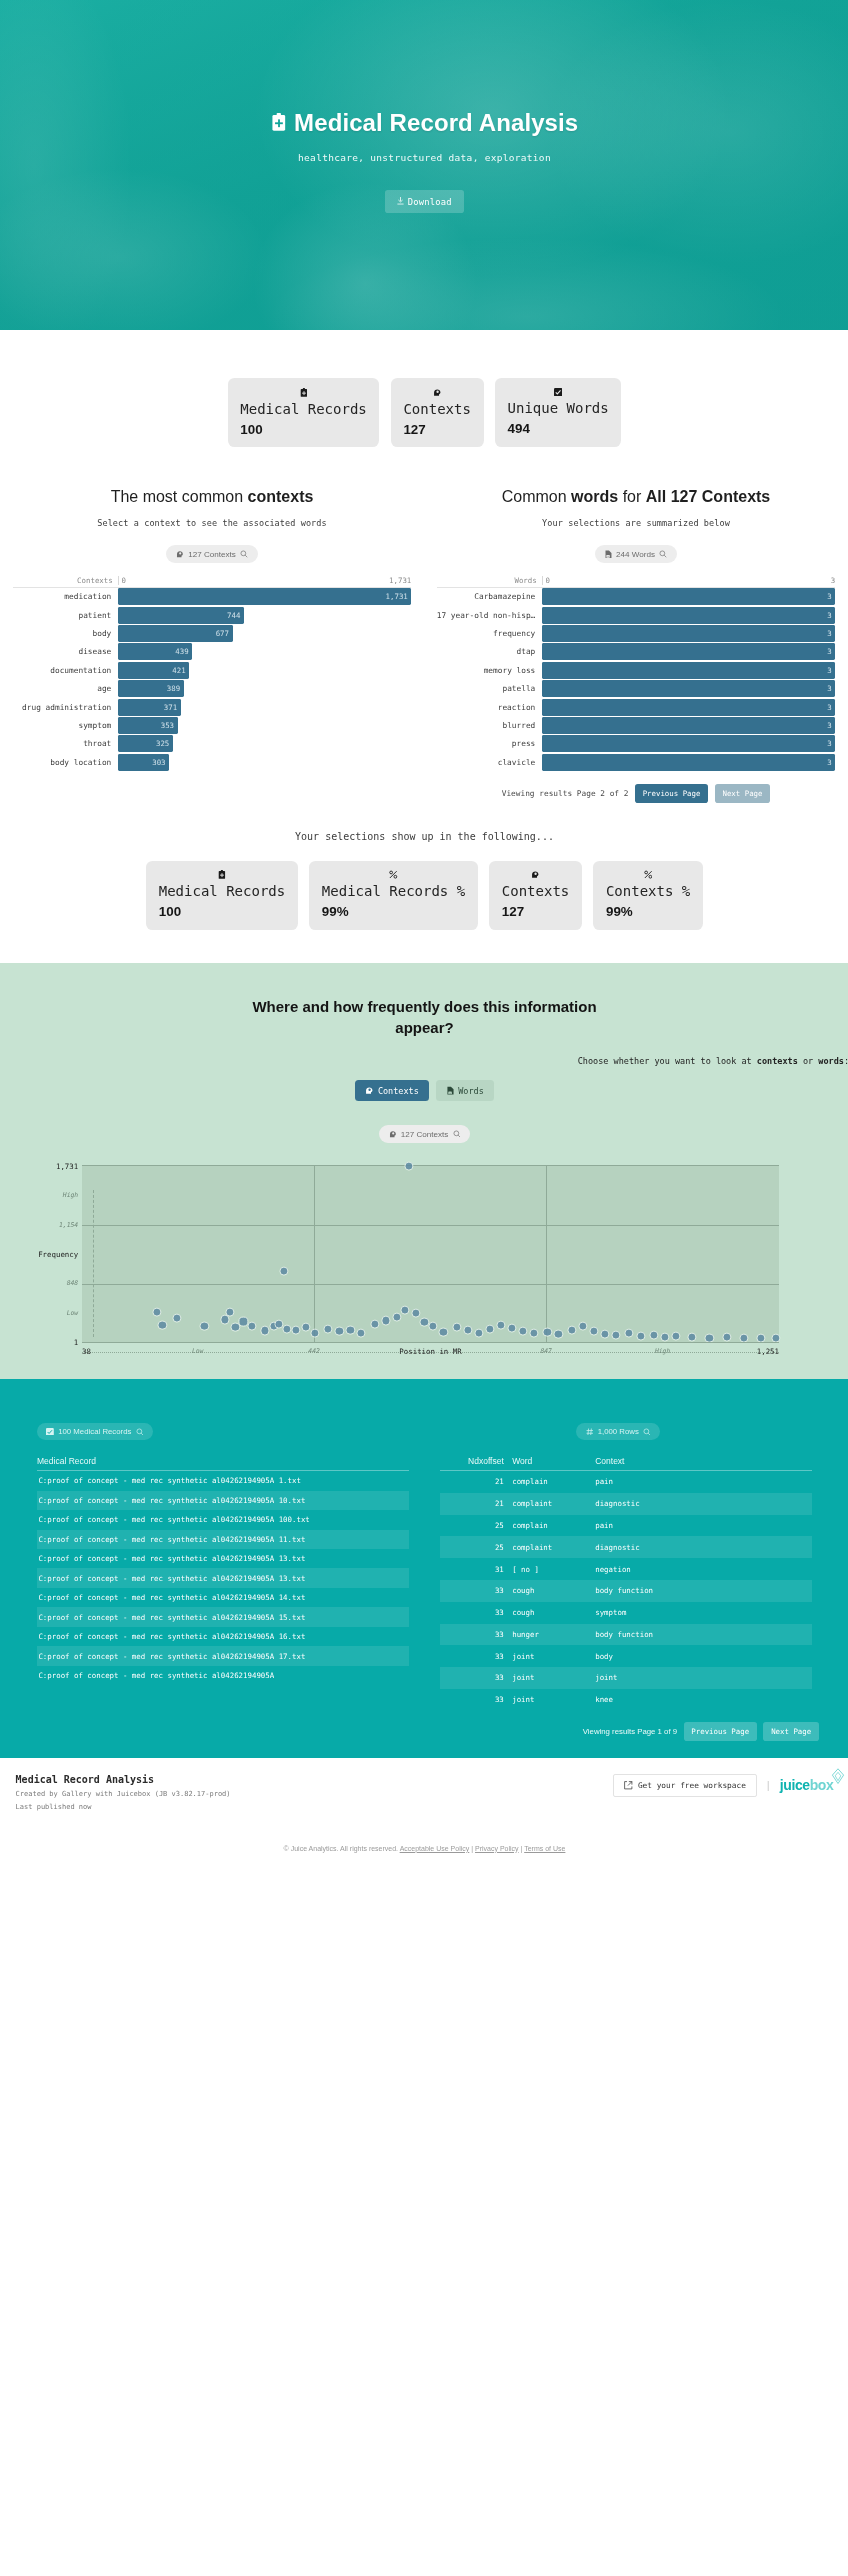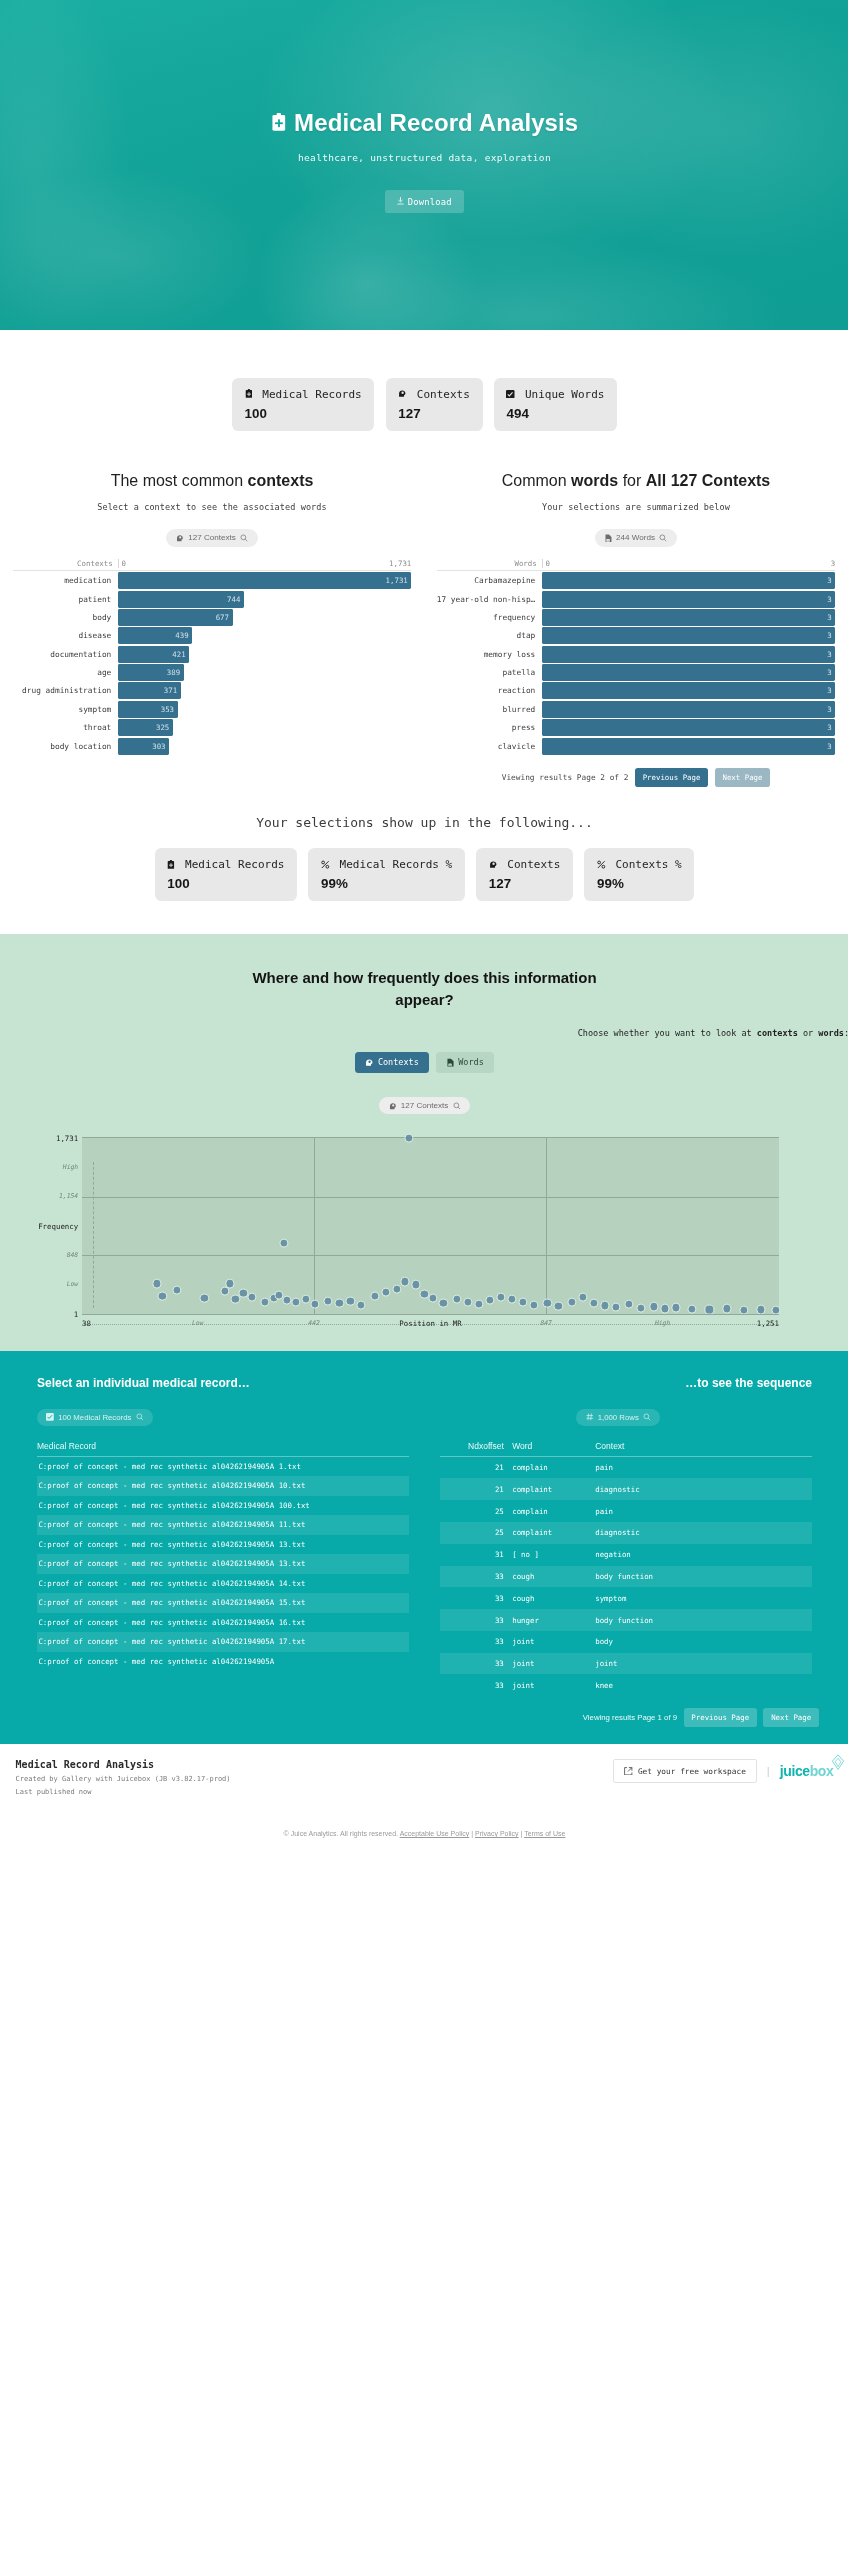--- a/index.html
+++ b/index.html
@@ -79,23 +79,24 @@
     display:flex; justify-content:center; gap: 11.3px; margin-top: 18.4px;
   }
   .stat-card {
     background:#e8e8e8;
     border-radius: 6.4px;
     padding: 9.2px 12.7px 10.6px;
     min-width: 82px;
     text-align:left;
   }
   .stat-label {
-    font-size: 11px; color:#242424;
-    display:flex; align-items:center; gap:10px;
+    font-size: 14px; color:#242424;
+    display:flex; align-items:center; gap:4px;
     white-space: nowrap;
+    flex-direction: column;
   }
   .stat-value { font-size: 13.4px; font-weight: 700; color:#161616; margin-top: 5px; }
 
   
   .panels { display:flex; padding: 15.6px 0 0; }
   .panel { width: 424px; padding: 0 12.7px; }
   .panel-title { font-size:16px; font-weight:700; text-align:center; color:#1f1f1f; }
   .panel-title b { font-weight:700; }
   .panel-title .light { font-weight:400; }
   .panel-sub {
@@ -139,21 +140,21 @@
   }
   .pg-btn {
     background:#35708f; color:#fff; border:0; border-radius:2.8px;
     padding: 5px 7.8px; font-size:7.4px; cursor:pointer;
     font-family:"DejaVu Sans Mono", monospace;
   }
   .pg-btn.dis { background:#9bb7c4; }
 
   
   .sel-strip { padding: 28px 0 33px; }
-  .sel-note { text-align:center; font-size:13px; color:#3b3b3b; }
+  .sel-note { text-align:center; font-size:10px; color:#3b3b3b; }
 
   
   .sec-green { background:#c7e3d2; padding: 33px 0 21px; }
   .green-head {
     font-size: 15px; font-weight:700; color:#141414; text-align:center;
     line-height: 1.45; max-width: 396px; margin: 0 auto;
   }
   .green-sub { text-align:right; font-size:8.5px; color:#222; margin-top: 17px; }
   .toggle-row { display:flex; justify-content:center; gap:7px; margin-top: 14px; }
   .tg-btn {
@@ -760,24 +761,20 @@
         <div class="x-lab minor" style="left: 33.3%;">442</div>
         <div class="x-lab axis" style="left: 50%;">Position in MR</div>
         <div class="x-lab minor" style="left: 66.6%;">847</div>
         <div class="x-lab minor" style="left: 83.3%;">High</div>
         <div class="x-lab major" style="left: 100%; transform: translateX(-100%);">1,251</div>
       </div>
   </div>
 </div>
 
 <div class="sec-teal">
-  <div class="teal-heads">
-    <div class="teal-head">Select an individual medical record…</div>
-    <div class="teal-head right">…to see the sequence</div>
-  </div>
   <div class="teal-pills">
     <div class="teal-pill-col" style="justify-content:flex-start">
       <div class="tpill">
         <span class="icon">
           <svg width="7.8" height="7.8" viewBox="0 0 16 16">
               <rect width="16" height="16" rx="2.2" fill="#d6f4f3"></rect>
               <path d="M3.3 8.2l3 3 6-6.6" stroke="#07aaa8" stroke-width="2" fill="none"></path>
             </svg>
         </span>
         <span>100 Medical Records</span>

